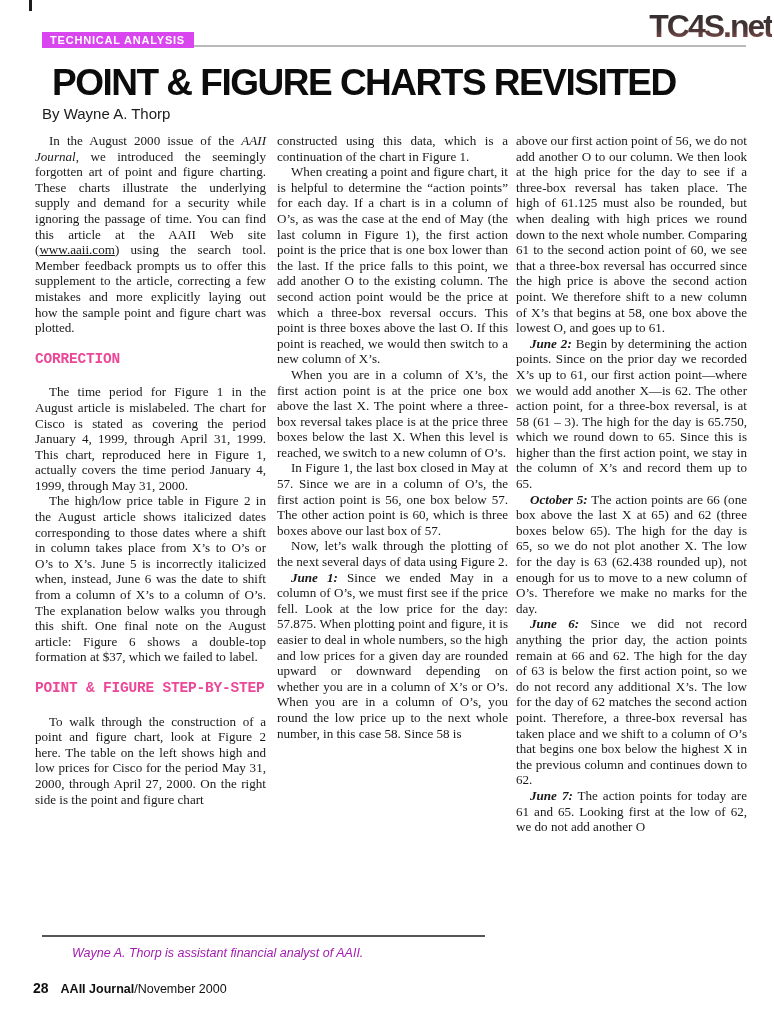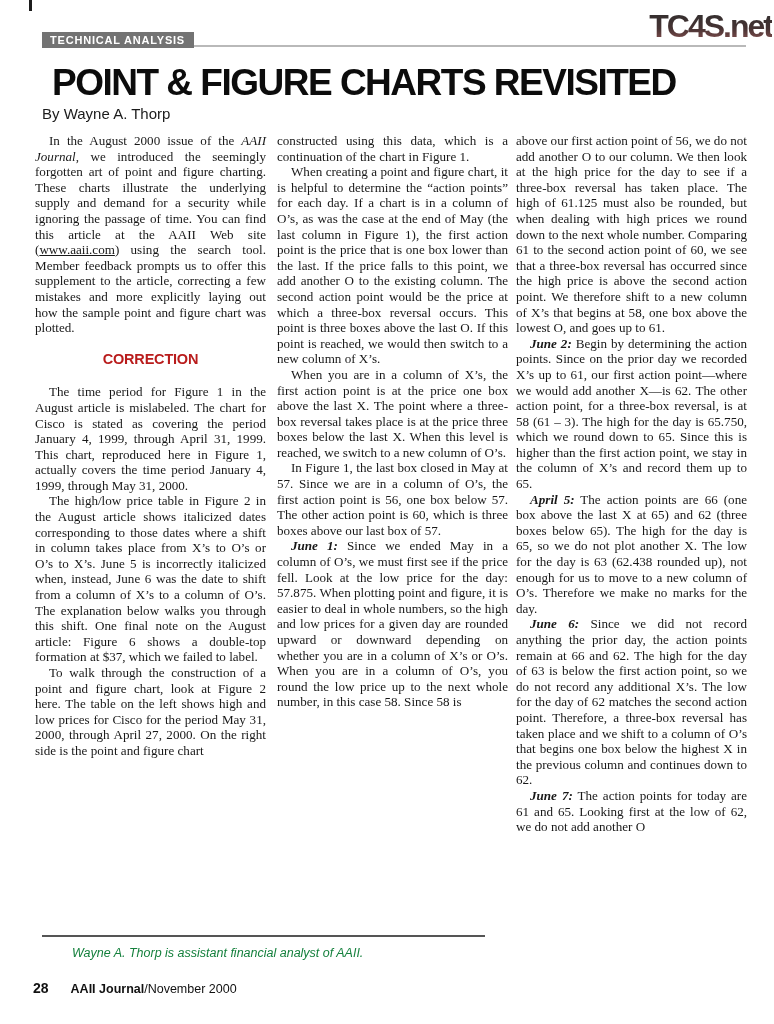--- a/index.html
+++ b/index.html
@@ -9,21 +9,21 @@
     font-family:"Liberation Serif", serif;
     -webkit-font-smoothing:antialiased;
   }
   .page{position:absolute;inset:0;}
 
   
   .corner-tick{position:absolute;left:29px;top:0;width:3px;height:11px;background:#1c1c1c;}
   .kicker-rule{position:absolute;left:42px;top:45px;width:704px;height:2px;background:#b9b9b9;}
   .kicker{
     position:absolute;left:42px;top:32px;
-    background:#737373;color:#ffffff;
+    background:#d946ef;color:#ffffff;
     font-family:"Liberation Sans",sans-serif;font-weight:bold;
     font-size:11px;letter-spacing:0.8px;
     padding:2px 9px 2px 8px;line-height:12px;
   }
   .title{
     position:absolute;left:40px;top:50px;margin:12px;
     font-family:"Liberation Sans",sans-serif;font-weight:900;
     font-size:37px;letter-spacing:-1.5px;color:#0c0c0c;white-space:nowrap;
   }
   .byline{
@@ -36,39 +36,39 @@
     position:absolute;top:133px;width:231px;
     font-size:13.1px;line-height:15.6px;color:#181818;
     text-align:justify;
   }
   #col1{left:35px;}
   #col2{left:277px;}
   #col3{left:516px;}
   .col p{margin:0;text-indent:14px;}
   .col p.noindent{text-indent:0;}
   .col h3{
-    font-family:Liberation Sans, sans-serif;font-weight:800;
-    font-size:14.5px;letter-spacing:-0.2px;color:#b91c1c;
-    margin:16px 0 17px 0;text-align:center;text-indent:0;
+    font-family:Liberation Mono, monospace;font-weight:800;
+    font-size:14.5px;letter-spacing:-0.2px;color:#ec4899;
+    margin:16px 0 17px 0;text-align:left;text-indent:0;
   }
   .plink{color:inherit;text-decoration:underline;cursor:pointer;}
   .lead{font-style:italic;font-weight:bold;}
 
   
   .foot-rule{position:absolute;left:42px;top:935px;width:443px;height:1.5px;background:#555;}
   .credit{
     position:absolute;left:72px;top:946px;
     font-family:"Liberation Sans",sans-serif;font-style:italic;
-    font-size:12.5px;color:#15803d;
+    font-size:12.5px;color:#a21caf;
   }
   .pageline{
     position:absolute;left:33px;top:980px;
     font-family:"Liberation Sans",sans-serif;font-size:12.5px;color:#111;
   }
-  .pageline .pagenum{font-weight:bold;font-size:14px;margin-right:22px;}
+  .pageline .pagenum{font-weight:bold;font-size:14px;margin-right:12px;}
   .pageline b{font-weight:bold;}
 
   
   .wm-top{
     position:absolute;top:2px;right:2px;
     font-family:"Liberation Sans",sans-serif;font-weight:900;
     font-size:32px;letter-spacing:-2px;line-height:48px;
     color:#6b4040;z-index:9;
   }
   @supports ((-webkit-background-clip:text)){
@@ -111,35 +111,37 @@
   <div class="wm-top">TC4S.net</div>
 
   <h1 class="title">POINT &amp; FIGURE CHARTS REVISITED</h1>
   <div class="byline">By Wayne A. Thorp</div>
 
   <div class="col" id="col1">
     <p><span>In the August 2000 issue of the </span><i>AAII Journal</i><span>, we introduced the seemingly forgotten art of point and figure charting. These charts illustrate the underlying supply and demand for a security while ignoring the passage of time. You can find this article at the AAII Web site (</span><a class="plink">www.aaii.com</a><span>) using the search tool. Member feedback prompts us to offer this supplement to the article, correcting a few mistakes and more explicitly laying out how the sample point and figure chart was plotted.</span></p>
     <h3>CORRECTION</h3>
     <p>The time period for Figure 1 in the August article is mislabeled. The chart for Cisco is stated as covering the period January 4, 1999, through April 31, 1999. This chart, reproduced here in Figure 1, actually covers the time period January 4, 1999, through May 31, 2000.</p>
     <p>The high/low price table in Figure 2 in the August article shows italicized dates corresponding to those dates where a shift in column takes place from X’s to O’s or O’s to X’s. June 5 is incorrectly italicized when, instead, June 6 was the date to shift from a column of X’s to a column of O’s. The explanation below walks you through this shift. One final note on the August article: Figure 6 shows a double-top formation at $37, which we failed to label.</p>
+    <h3>POINT &amp; FIGURE STEP-BY-STEP</h3>
     <p>To walk through the construction of a point and figure chart, look at Figure 2 here. The table on the left shows high and low prices for Cisco for the period May 31, 2000, through April 27, 2000. On the right side is the point and figure chart</p>
   </div>
 
   <div class="col" id="col2">
     <p class="noindent">constructed using this data, which is a continuation of the chart in Figure 1.</p>
     <p>When creating a point and figure chart, it is helpful to determine the “action points” for each day. If a chart is in a column of O’s, as was the case at the end of May (the last column in Figure 1), the first action point is the price that is one box lower than the last. If the price falls to this point, we add another O to the existing column. The second action point would be the price at which a three-box reversal occurs. This point is three boxes above the last O. If this point is reached, we would then switch to a new column of X’s.</p>
     <p>When you are in a column of X’s, the first action point is at the price one box above the last X. The point where a three-box reversal takes place is at the price three boxes below the last X. When this level is reached, we switch to a new column of O’s.</p>
     <p>In Figure 1, the last box closed in May at 57. Since we are in a column of O’s, the first action point is 56, one box below 57. The other action point is 60, which is three boxes above our last box of 57.</p>
+    <p>Now, let’s walk through the plotting of the next several days of data using Figure 2.</p>
     <p><span class="lead">June 1:</span><span> Since we ended May in a column of O’s, we must first see if the price fell. Look at the low price for the day: 57.875. When plotting point and figure, it is easier to deal in whole numbers, so the high and low prices for a given day are rounded upward or downward depending on whether you are in a column of X’s or O’s. When you are in a column of O’s, you round the low price up to the next whole number, in this case 58. Since 58 is</span></p>
   </div>
 
   <div class="col" id="col3">
     <p class="noindent">above our first action point of 56, we do not add another O to our column. We then look at the high price for the day to see if a three-box reversal has taken place. The high of 61.125 must also be rounded, but when dealing with high prices we round down to the next whole number. Comparing 61 to the second action point of 60, we see that a three-box reversal has occurred since the high price is above the second action point. We therefore shift to a new column of X’s that begins at 58, one box above the lowest O, and goes up to 61.</p>
     <p><span class="lead">June 2:</span><span> Begin by determining the action points. Since on the prior day we recorded X’s up to 61, our first action point—where we would add another X—is 62. The other action point, for a three-box reversal, is at 58 (61 – 3). The high for the day is 65.750, which we round down to 65. Since this is higher than the first action point, we stay in the column of X’s and record them up to 65.</span></p>
-    <p><span class="lead">April 5:</span><span> The action points are 66 (one box above the last X at 65) and 62 (three boxes below 65). The high for the day is 65, so we do not plot another X. The low for the day is 63 (62.438 rounded up), not enough for us to move to a new column of O’s. Therefore we make no marks for the day.</span></p>
+    <p><span class="lead">October 5:</span><span> The action points are 66 (one box above the last X at 65) and 62 (three boxes below 65). The high for the day is 65, so we do not plot another X. The low for the day is 63 (62.438 rounded up), not enough for us to move to a new column of O’s. Therefore we make no marks for the day.</span></p>
     <p><span class="lead">June 6:</span><span> Since we did not record anything the prior day, the action points remain at 66 and 62. The high for the day of 63 is below the first action point, so we do not record any additional X’s. The low for the day of 62 matches the second action point. Therefore, a three-box reversal has taken place and we shift to a column of O’s that begins one box below the highest X in the previous column and continues down to 62.</span></p>
     <p><span class="lead">June 7:</span><span> The action points for today are 61 and 65. Looking first at the low of 62, we do not add another O</span></p>
   </div>
 
   <div class="foot-rule"></div>
   <div class="credit">Wayne A. Thorp is assistant financial analyst of AAII.</div>
   <div class="pageline"><span class="pagenum">28</span><b>AAII Journal</b><span>/November 2000</span></div>
 
   <div class="wm-bottom">TradersXtreme.com</div>
 

